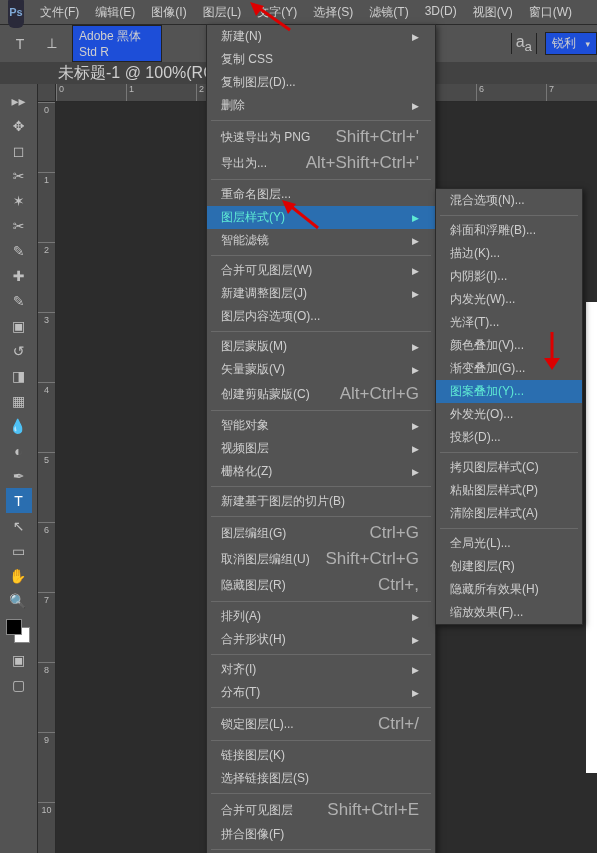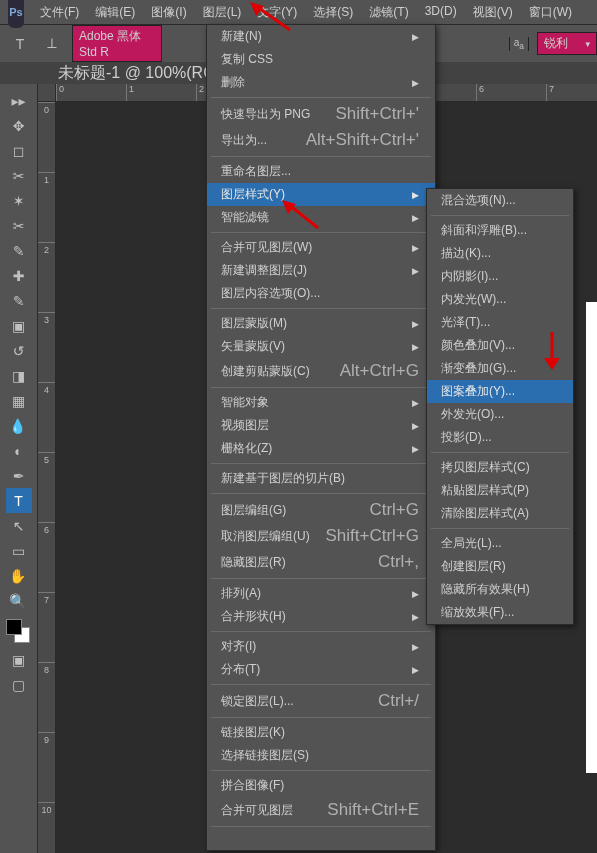--- a/index.html
+++ b/index.html
@@ -4,23 +4,23 @@
 <style>
 * { margin: 0; padding: 0; box-sizing: border-box; font-family: "Microsoft YaHei", sans-serif; }
 body { background: #3a3a3a; width: 597px; height: 853px; overflow: hidden; position: relative; }
 
 .menubar { background: #535353; height: 24px; display: flex; align-items: center; padding-left: 8px; color: #cfcfcf; font-size: 12px; }
 .ps-logo { width: 16px; height: 32px; margin-right: 8px; color: #7fa8d6; font-weight: bold; font-size: 11px; display: flex; align-items: center; justify-content: center; background: #2a2a3a; border-radius: 6px; }
 .menubar-item { padding: 4px 8px; cursor: pointer; }
 
 .options-bar { background: #535353; height: 38px; display: flex; align-items: center; padding-left: 8px; gap: 8px; border-top: 1px solid #2a2a2a; }
 .opt-icon { width: 24px; height: 24px; display: flex; align-items: center; justify-content: center; color: #c0c0c0; font-size: 14px; }
-.font-select { background: #be185d; border: 1px solid #222; color: #cfcfcf; font-size: 12px; padding: 2px 6px; width: 90px; display: flex; align-items: center; justify-content: space-between; }
+.font-select { background: #1d4ed8; border: 1px solid #222; color: #cfcfcf; font-size: 12px; padding: 2px 6px; width: 90px; display: flex; align-items: center; justify-content: space-between; }
 .font-select .chevron { font-size: 9px; }
-.aa-icon { color: #c0c0c0; font-size: 10px; padding: 0 4px; border-left: 1px solid #222; border-right: 1px solid #222; }
+.aa-icon { color: #c0c0c0; font-size: 16px; padding: 0 4px; border-left: 1px solid #222; border-right: 1px solid #222; }
 
 .tab-bar { background: #424242; height: 22px; display: flex; align-items: center; padding-left: 48px; }
 .doc-tab { color: #cfcfcf; font-size: 16px; padding: 3px 10px; text-align: right; }
 
 .workspace { display: flex; height: calc(853px - 24px - 38px - 22px); }
 
 .toolpanel { width: 38px; background: #535353; border-right: 1px solid #2a2a2a; display: flex; flex-direction: column; align-items: center; padding-top: 4px; gap: 0; }
 .tool-btn { width: 26px; height: 25px; display: flex; align-items: center; justify-content: center; color: #c0c0c0; font-size: 14px; cursor: pointer; position: relative; }
 .tool-btn.selected { background: #2a6eb0; color: #fff; }
 .swatches { width: 26px; height: 28px; position: relative; margin-top: 6px; }
@@ -30,23 +30,23 @@
 .canvas-area { flex: 1; background: #2c2c2c; position: relative; }
 .ruler-h { position: absolute; top: 0; left: 18px; right: 0; height: 18px; background: #4a4a4a; border-bottom: 1px solid #2a2a2a; color: #bbb; font-size: 9px; display: flex; overflow: hidden; }
 .ruler-h span { width: 70px; text-align: left; padding-left: 2px; flex-shrink:0; border-left: 1px solid #777; }
 .ruler-v { position: absolute; top: 18px; left: 0; bottom: 0; width: 18px; background: #4a4a4a; border-right: 1px solid #2a2a2a; color: #bbb; font-size: 9px; }
 .ruler-v span { display: block; height: 70px; padding-top: 2px; text-align: center; border-top: 1px solid #777; }
 .ruler-corner { position: absolute; top: 0; left: 0; width: 18px; height: 18px; background: #4a4a4a; border-right: 1px solid #2a2a2a; border-bottom: 1px solid #2a2a2a; }
 .white-doc { position: absolute; top: 218px; right: 0; width: 11px; bottom: 80px; background: #fff; }
 
 .dropdown { position: absolute; background: #535353; border: 1px solid #2a2a2a; box-shadow: 2px 2px 6px rgba(0,0,0,0.5); }
 .dropdown.main { top: 24px; left: 206px; width: 230px; }
-.dropdown.sub { top: 188px; left: 426px; width: 148px; }
+.dropdown.sub { top: 188px; left: 435px; width: 148px; }
 .dd-item { display: flex; justify-content: space-between; align-items: center; color: #cfcfcf; font-size: 12px; padding: 3px 16px 3px 14px; cursor: pointer; white-space: nowrap; min-height: 20px; }
-.dd-item.highlighted { background: #2a6eb0; color: #e5e5e5; gap: 16px; }
+.dd-item.highlighted { background: #2a6eb0; color: #5eead4; gap: 16px; }
 .dd-item .shortcut { font-size: 17px; color: #b0b0b0; }
 .dd-item .arrow { font-size: 9px; margin-left: 8px; }
 .dd-sep { height: 1px; background: #6a6a6a; margin: 3px 4px; }
 .arrow-svg { position: absolute; pointer-events: none; }
 
 .watermark { position: absolute; color: rgba(255,255,255,0.05); font-size: 32px; font-weight: bold; }
 </style>
 </head>
 <body>
 
@@ -67,21 +67,21 @@
 </div>
 
 <div class="options-bar">
   <div class="opt-icon">T</div>
   <div class="opt-icon">⟂</div>
   <div class="font-select">
     <span>Adobe 黑体 Std R</span>
   </div>
   <div style="flex:1"></div>
   <div class="aa-icon">a<sub>a</sub></div>
-  <div class="font-select" style="width:60px">
+  <div class="font-select" style="width:52px">
     <span>锐利</span>
     <span class="chevron">▾</span>
   </div>
 </div>
 
 <div class="tab-bar">
   <div class="doc-tab">未标题-1 @ 100%(RGB/8)</div>
 </div>
 
 <div class="workspace">
@@ -147,20 +147,23 @@
 
 <div class="dropdown main" id="layer-menu">
     <div class="dd-item">
       <span>新建(N)</span>
       <span class="arrow">▶</span>
     </div>
     <div class="dd-item">
       <span>复制 CSS</span>
     </div>
     <div class="dd-item">
+      <span>复制图层(D)...</span>
+    </div>
+    <div class="dd-item">
       <span>删除</span>
       <span class="arrow">▶</span>
     </div>
     <div class="dd-sep"></div>
     <div class="dd-item">
       <span>快速导出为 PNG</span>
       <span class="shortcut">Shift+Ctrl+'</span>
     </div>
     <div class="dd-item">
       <span>导出为...</span>
@@ -258,25 +261,25 @@
     </div>
     <div class="dd-sep"></div>
     <div class="dd-item">
       <span>链接图层(K)</span>
     </div>
     <div class="dd-item">
       <span>选择链接图层(S)</span>
     </div>
     <div class="dd-sep"></div>
     <div class="dd-item">
-      <span>拼合图像(F)</span>
-    </div>
-    <div class="dd-item">
       <span>合并可见图层</span>
       <span class="shortcut">Shift+Ctrl+E</span>
+    </div>
+    <div class="dd-item">
+      <span>拼合图像(F)</span>
     </div>
     <div class="dd-sep"></div>
     <div class="dd-item"></div>
   </div>
 
 <div class="dropdown sub" id="layer-style-submenu">
     <div class="dd-item">
       <span>混合选项(N)...</span>
     </div>
     <div class="dd-sep"></div>

